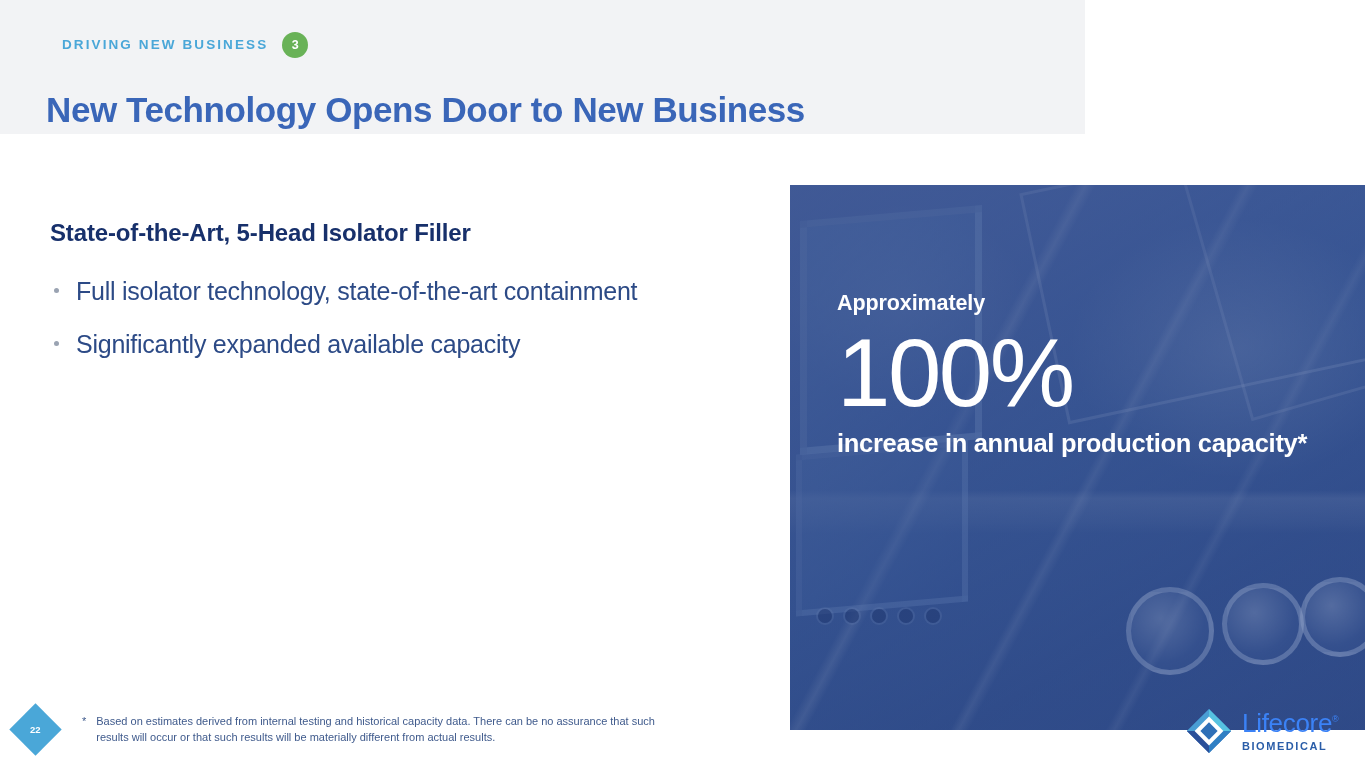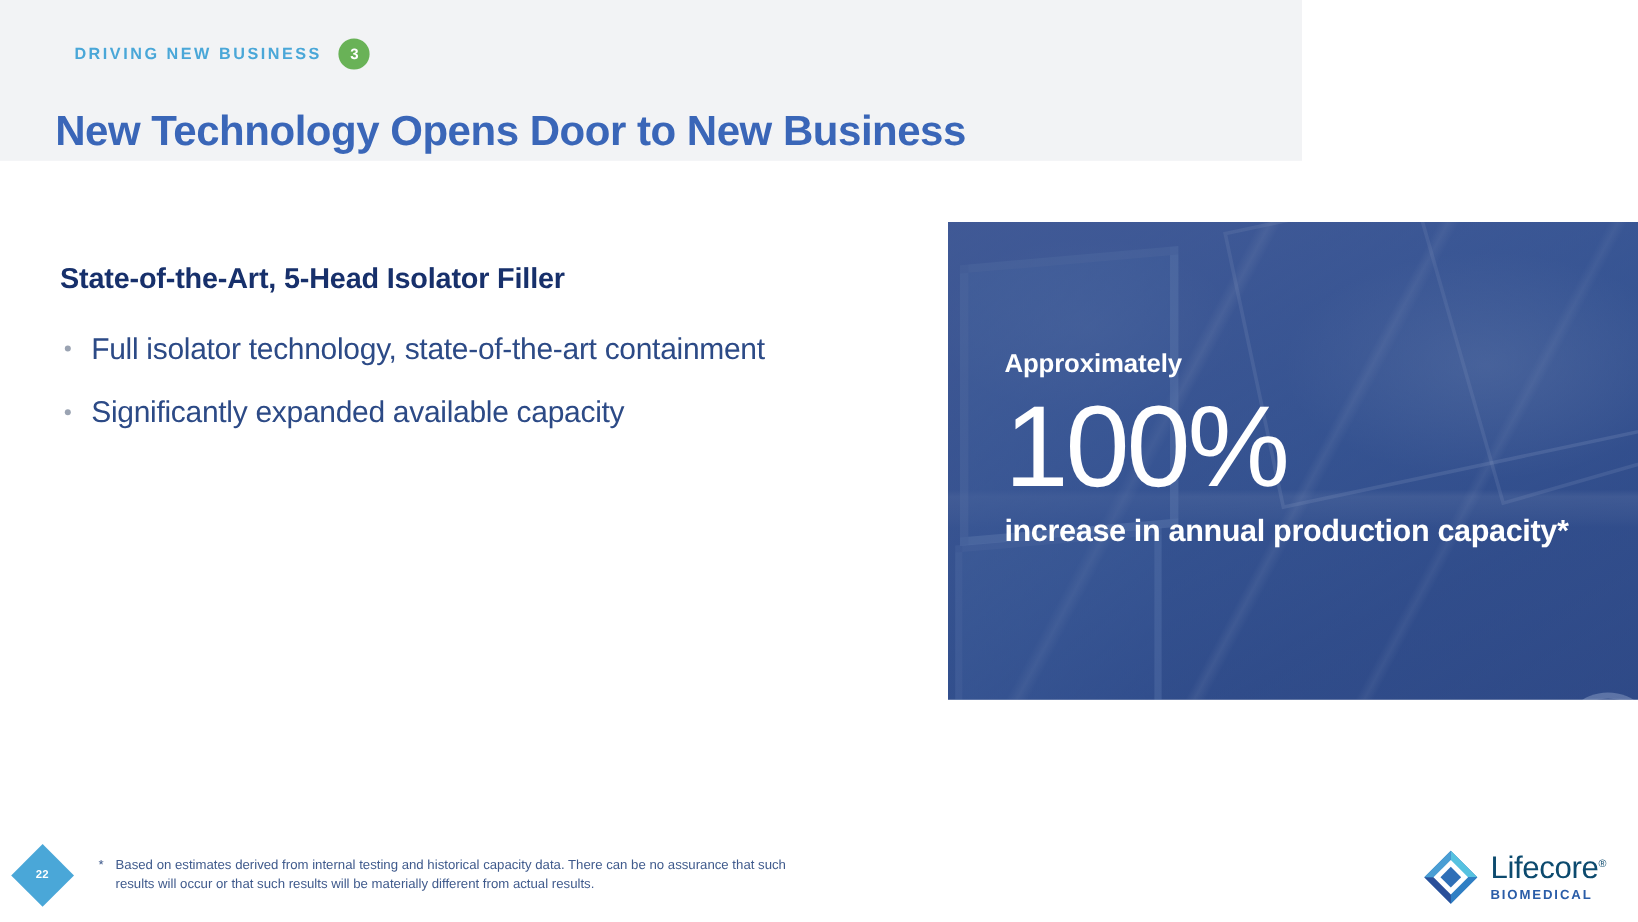--- a/index.html
+++ b/index.html
@@ -107,21 +107,21 @@
     border-radius: 50%;
     background: #9aa3b2;
   }
 
   
   .photo-panel {
     position: absolute;
     left: 790px;
     top: 185px;
     width: 575px;
-    height: 398px;
+    height: 545px;
     overflow: hidden;
     background: #2f4a86;
   }
   .photo-art {
     position: absolute;
     inset: 0;
     background:
       
       linear-gradient(118deg, rgba(255,255,255,0.00) 33%, rgba(255,255,255,0.16) 34.2%, rgba(255,255,255,0.00) 35.4%),
       linear-gradient(118deg, rgba(255,255,255,0.00) 52%, rgba(255,255,255,0.13) 53%, rgba(255,255,255,0.00) 54.2%),
@@ -274,21 +274,21 @@
     align-items: center;
     gap: 9px;
   }
   .logo-mark {
     width: 48px;
     height: 48px;
     flex: none;
   }
   .logo-words { line-height: 1; }
   .logo-name {
-    color: #0c4a6e;
+    color: #3b82f6;
     font-size: 26px;
     font-weight: normal;
     letter-spacing: -0.3px;
     line-height: 1;
     position: relative;
   }
   .logo-reg {
     font-size: 9px;
     vertical-align: super;
   }

